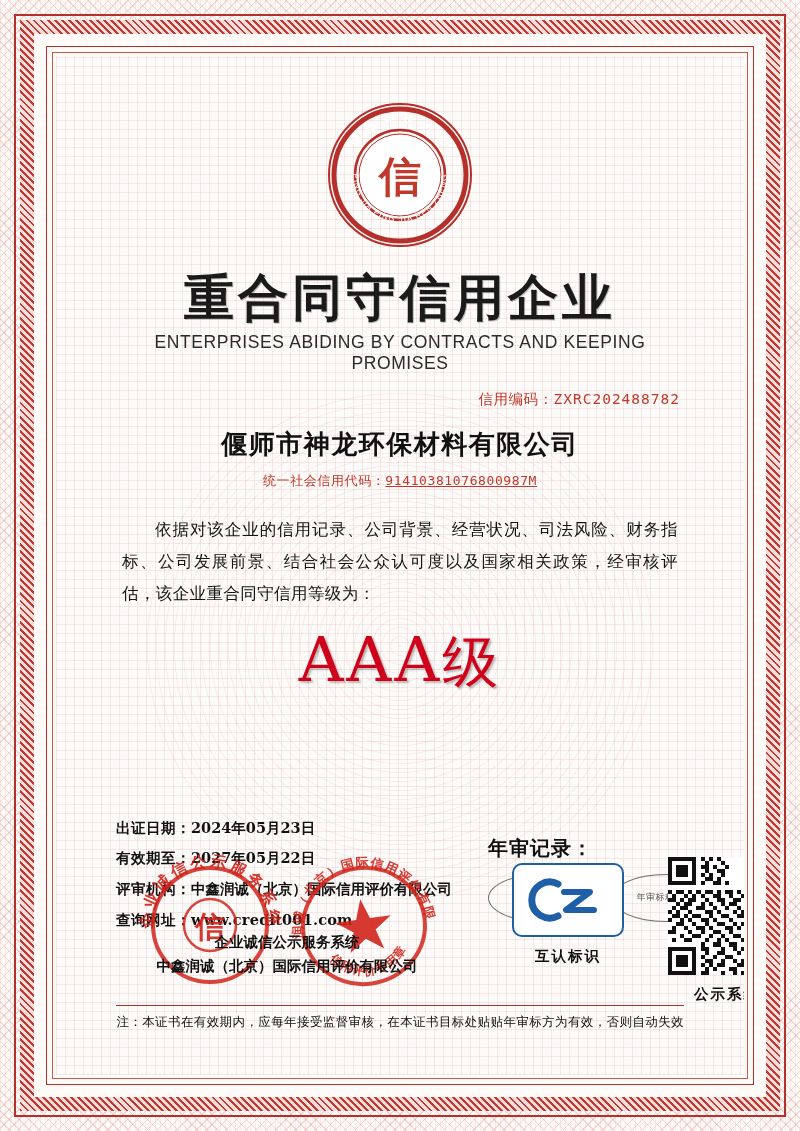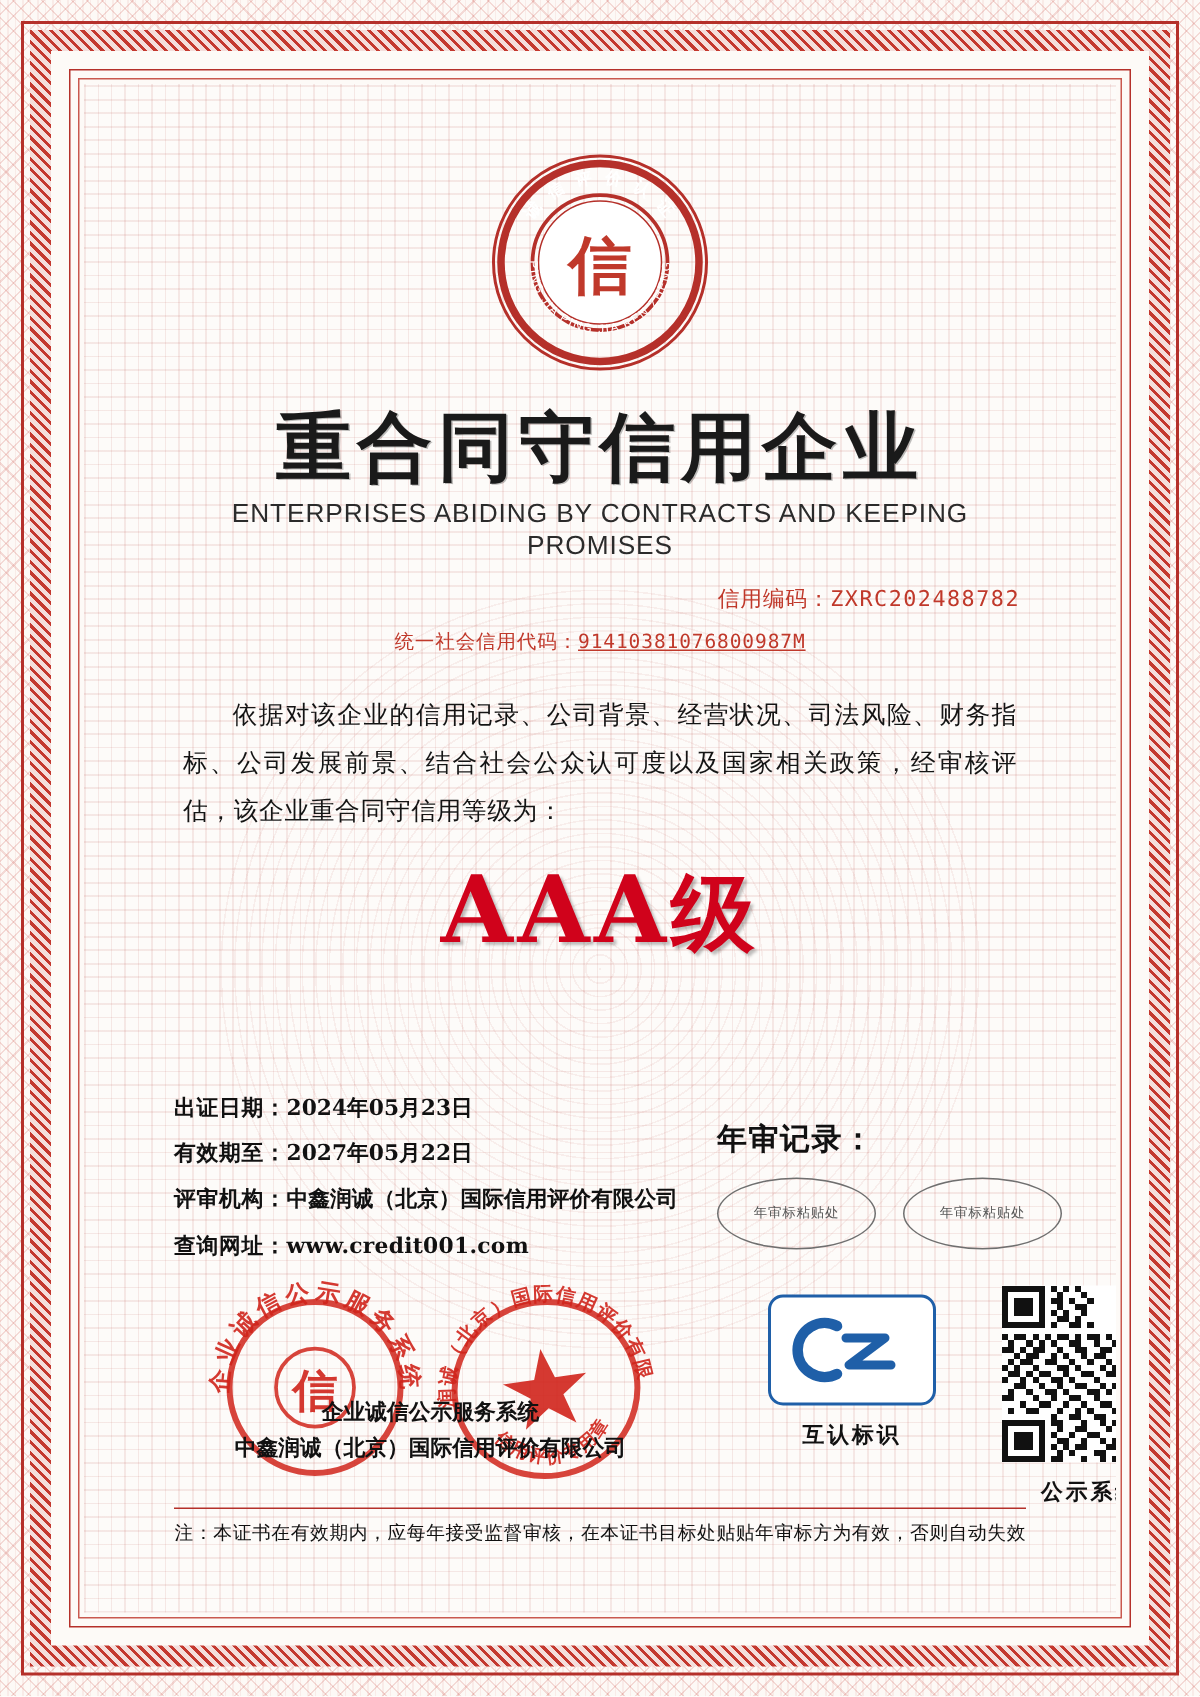--- a/index.html
+++ b/index.html
@@ -173,36 +173,37 @@
     line-height: 1.95;
     color: #141414;
     text-align: justify;
     text-indent: 2em;
     letter-spacing: 0.4px;
   }
 
   .grade {
     text-align: center;
     font-family: "DejaVu Serif", serif;
-    font-weight: bold;
+    font-weight: normal;
     font-size: 62px;
     color: #d0021b;
     letter-spacing: 3px;
     text-shadow: 2px 2px 2px rgba(0,0,0,0.25);
   }
   .grade .lvl {
     font-family: "DejaVu Sans", sans-serif;
     font-size: 56px;
   }
 
   
   .details-row {
     display: flex;
-    margin-top: 76px;
+    margin-top: 112px;
     align-items: flex-start;
+    gap: 10px;
   }
   .details {
     width: 370px;
     font-family: "DejaVu Serif", serif;
     font-size: 14.5px;
     color: #111;
     line-height: 2.05;
   }
   .details .line { white-space: nowrap; }
   .details .label { font-weight: bold; letter-spacing: 0.5px; }
@@ -367,20 +368,21 @@
         </div>
       </div>
 
       <div class="title-cn">重合同守信用企业</div>
       <div class="title-en">ENTERPRISES ABIDING BY CONTRACTS AND KEEPING PROMISES</div>
 
       <div class="credit-no">
         <span>信用编码：</span><span class="num">ZXRC202488782</span>
       </div>
 
+      <div class="company">偃师市神龙环保材料有限公司</div>
 
       <div class="uscc">
         <span>统一社会信用代码：</span><span class="code">91410381076800987M</span>
       </div>
 
       <div class="body-text">依据对该企业的信用记录、公司背景、经营状况、司法风险、财务指标、公司发展前景、结合社会公众认可度以及国家相关政策，经审核评估，该企业重合同守信用等级为：</div>
 
       <div class="grade">
         <span>AAA</span><span class="lvl">级</span>
       </div>

